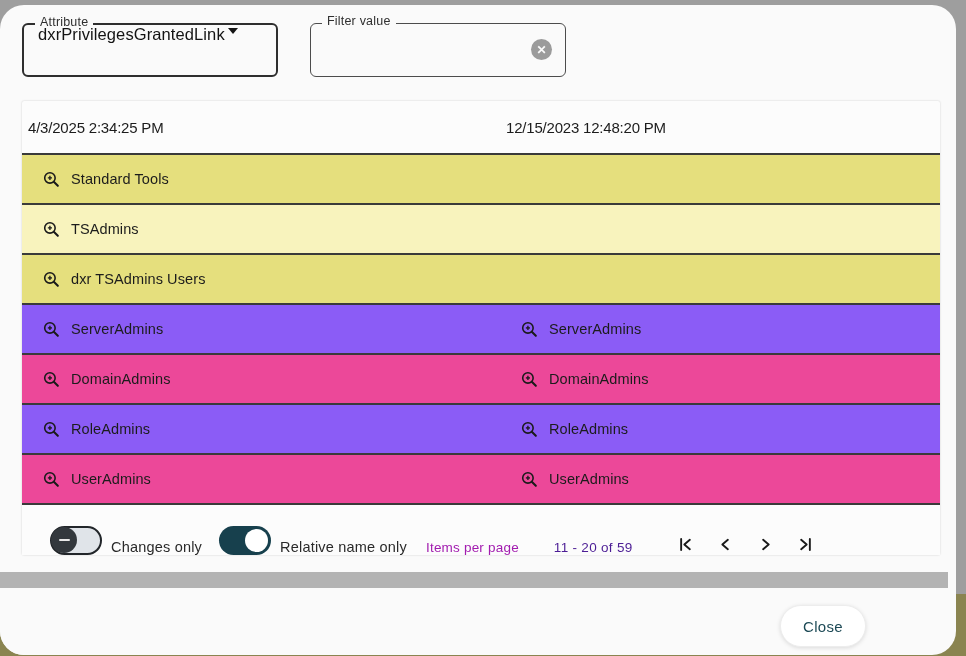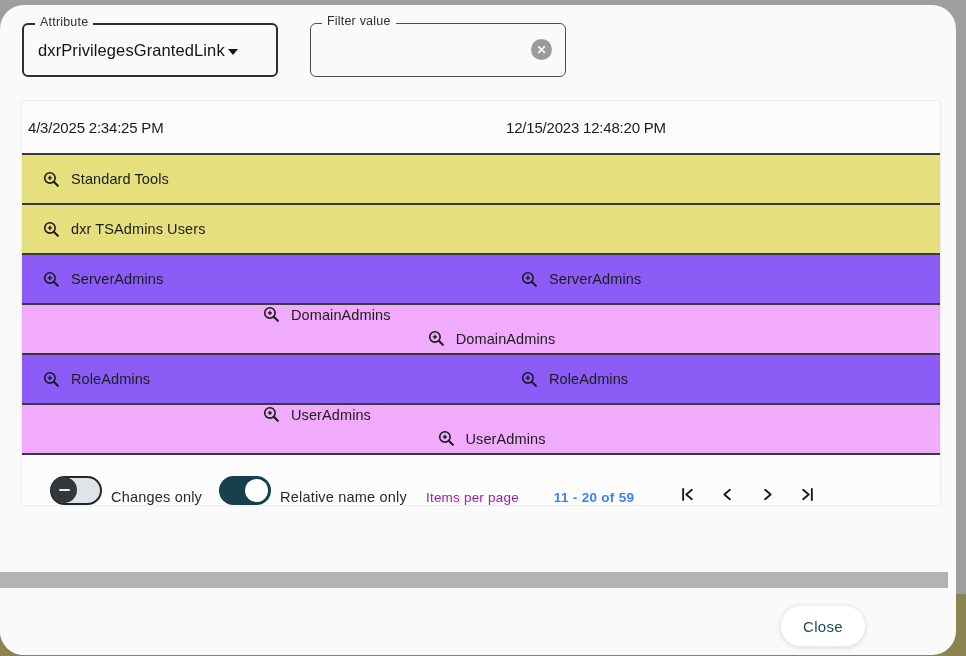--- a/index.html
+++ b/index.html
@@ -28,21 +28,21 @@
   }
   .field-attribute { left:22px; border:2px solid #2e2e2e; }
   .field-filter { left:310px; border:1.5px solid #4c4c4c; }
   .field-label {
     position:absolute; top:-10px; left:11px;
     font-size:12.5px; color:#2f2f2f; background:#fafafa; padding:0 5px;
     letter-spacing:.2px; white-space:nowrap;
   }
   .field-value {
     position:absolute; left:14px; top:0; height:100%;
-    display:flex; align-items:center;
+    display:flex; align-items:flex-start;
     font-size:16.5px; color:#141414; letter-spacing:.1px;
   }
   .caret-down {
     display:inline-block; width:0; height:0; margin-left:3px; margin-top:3px;
     border-left:5px solid transparent; border-right:5px solid transparent;
     border-top:6px solid #141414;
   }
   .filter-input {
     position:absolute; left:12px; top:6px; width:200px; height:40px;
     border:none; outline:none; background:transparent;
@@ -66,21 +66,21 @@
   .t-header .hcol { font-size:15px; color:#1c1c1c; letter-spacing:-.2px; }
   .hcol-left  { width:478px; padding-left:6px; }
   .hcol-right { flex:1; padding-left:6px; }
   .t-row {
     display:flex; height:50px; align-items:center;
     border-bottom:2px solid #3a3a3a;
   }
   .row-added-dark  { background:#e5df7d; }
   .row-added-light { background:#f8f3bd; }
   .row-plain       { background:#8b5cf6; }
-  .row-gray        { background:#f0abfc;flex-direction:column; }
+  .row-gray        { background:#ec4899; }
   .cell { display:flex; align-items:center; }
   .cell-left  { width:478px; padding-left:20px; }
   .cell-right { flex:1; padding-left:20px; }
   .cell .zoom-icon { width:19px; height:19px; flex:0 0 auto; cursor:pointer; }
   .cell-label { margin-left:10px; font-size:14.5px; color:#1c1c1c; letter-spacing:.1px; }
   
   .t-footer {
     display:flex; align-items:flex-end; height:50px;
     padding-left:28px; background:#fcfcfc;
   }
@@ -102,21 +102,21 @@
     margin-left:11px; width:86px; height:38px; border:1.5px solid #2e2e2e; border-radius:6px;
     display:flex; align-items:center; padding:0 12px 0 16px; cursor:pointer;
     background:#fcfcfc; position:relative;
   }
   .ipp-value { font-size:14px; color:#1c1c1c; }
   .ipp-caret {
     position:absolute; right:13px; width:0; height:0;
     border-left:5px solid transparent; border-right:5px solid transparent;
     border-top:6px solid #2e2e2e;
   }
-  .range-label { margin-left:35px; font-size:13.5px; color:#3b82f6; letter-spacing:.3px;font-weight:bold; }
+  .range-label { margin-left:35px; font-size:13.5px; color:#4c1d95; letter-spacing:.3px; }
   .pager { display:flex; align-items:center; margin-left:42px; }
   .pager-btn {
     width:22px; height:22px; margin-right:18px; background:none; border:none;
     cursor:pointer; padding:0; display:flex; align-items:center; justify-content:center;
   }
   .pager-btn svg { width:19px; height:19px; }
   
   .h-scrollbar {
     position:absolute; left:0; top:566px; width:956px; height:18px;
   }
@@ -168,20 +168,40 @@
     <div id="rows">
         <div class="t-row row-added-dark">
     <div class="cell cell-left">
       <svg class="zoom-icon" viewBox="0 0 24 24">
         <circle cx="10" cy="10" r="6.6" fill="none" stroke="#1a1a1a" stroke-width="2"></circle>
         <line x1="10" y1="7.4" x2="10" y2="12.6" stroke="#1a1a1a" stroke-width="1.7"></line>
         <line x1="7.4" y1="10" x2="12.6" y2="10" stroke="#1a1a1a" stroke-width="1.7"></line>
         <line x1="15.2" y1="15.2" x2="20" y2="20" stroke="#1a1a1a" stroke-width="2.6" stroke-linecap="round"></line>
       </svg>
       <span class="cell-label">Standard Tools</span>
+    </div>
+    <div class="cell cell-right" style="visibility: hidden;">
+      <svg class="zoom-icon" viewBox="0 0 24 24">
+        <circle cx="10" cy="10" r="6.6" fill="none" stroke="#1a1a1a" stroke-width="2"></circle>
+        <line x1="10" y1="7.4" x2="10" y2="12.6" stroke="#1a1a1a" stroke-width="1.7"></line>
+        <line x1="7.4" y1="10" x2="12.6" y2="10" stroke="#1a1a1a" stroke-width="1.7"></line>
+        <line x1="15.2" y1="15.2" x2="20" y2="20" stroke="#1a1a1a" stroke-width="2.6" stroke-linecap="round"></line>
+      </svg>
+      <span class="cell-label"></span>
+    </div>
+  </div>
+        <div class="t-row row-added-light">
+    <div class="cell cell-left">
+      <svg class="zoom-icon" viewBox="0 0 24 24">
+        <circle cx="10" cy="10" r="6.6" fill="none" stroke="#1a1a1a" stroke-width="2"></circle>
+        <line x1="10" y1="7.4" x2="10" y2="12.6" stroke="#1a1a1a" stroke-width="1.7"></line>
+        <line x1="7.4" y1="10" x2="12.6" y2="10" stroke="#1a1a1a" stroke-width="1.7"></line>
+        <line x1="15.2" y1="15.2" x2="20" y2="20" stroke="#1a1a1a" stroke-width="2.6" stroke-linecap="round"></line>
+      </svg>
+      <span class="cell-label">TSAdmins</span>
     </div>
     <div class="cell cell-right" style="visibility: hidden;">
       <svg class="zoom-icon" viewBox="0 0 24 24">
         <circle cx="10" cy="10" r="6.6" fill="none" stroke="#1a1a1a" stroke-width="2"></circle>
         <line x1="10" y1="7.4" x2="10" y2="12.6" stroke="#1a1a1a" stroke-width="1.7"></line>
         <line x1="7.4" y1="10" x2="12.6" y2="10" stroke="#1a1a1a" stroke-width="1.7"></line>
         <line x1="15.2" y1="15.2" x2="20" y2="20" stroke="#1a1a1a" stroke-width="2.6" stroke-linecap="round"></line>
       </svg>
       <span class="cell-label"></span>
     </div>

